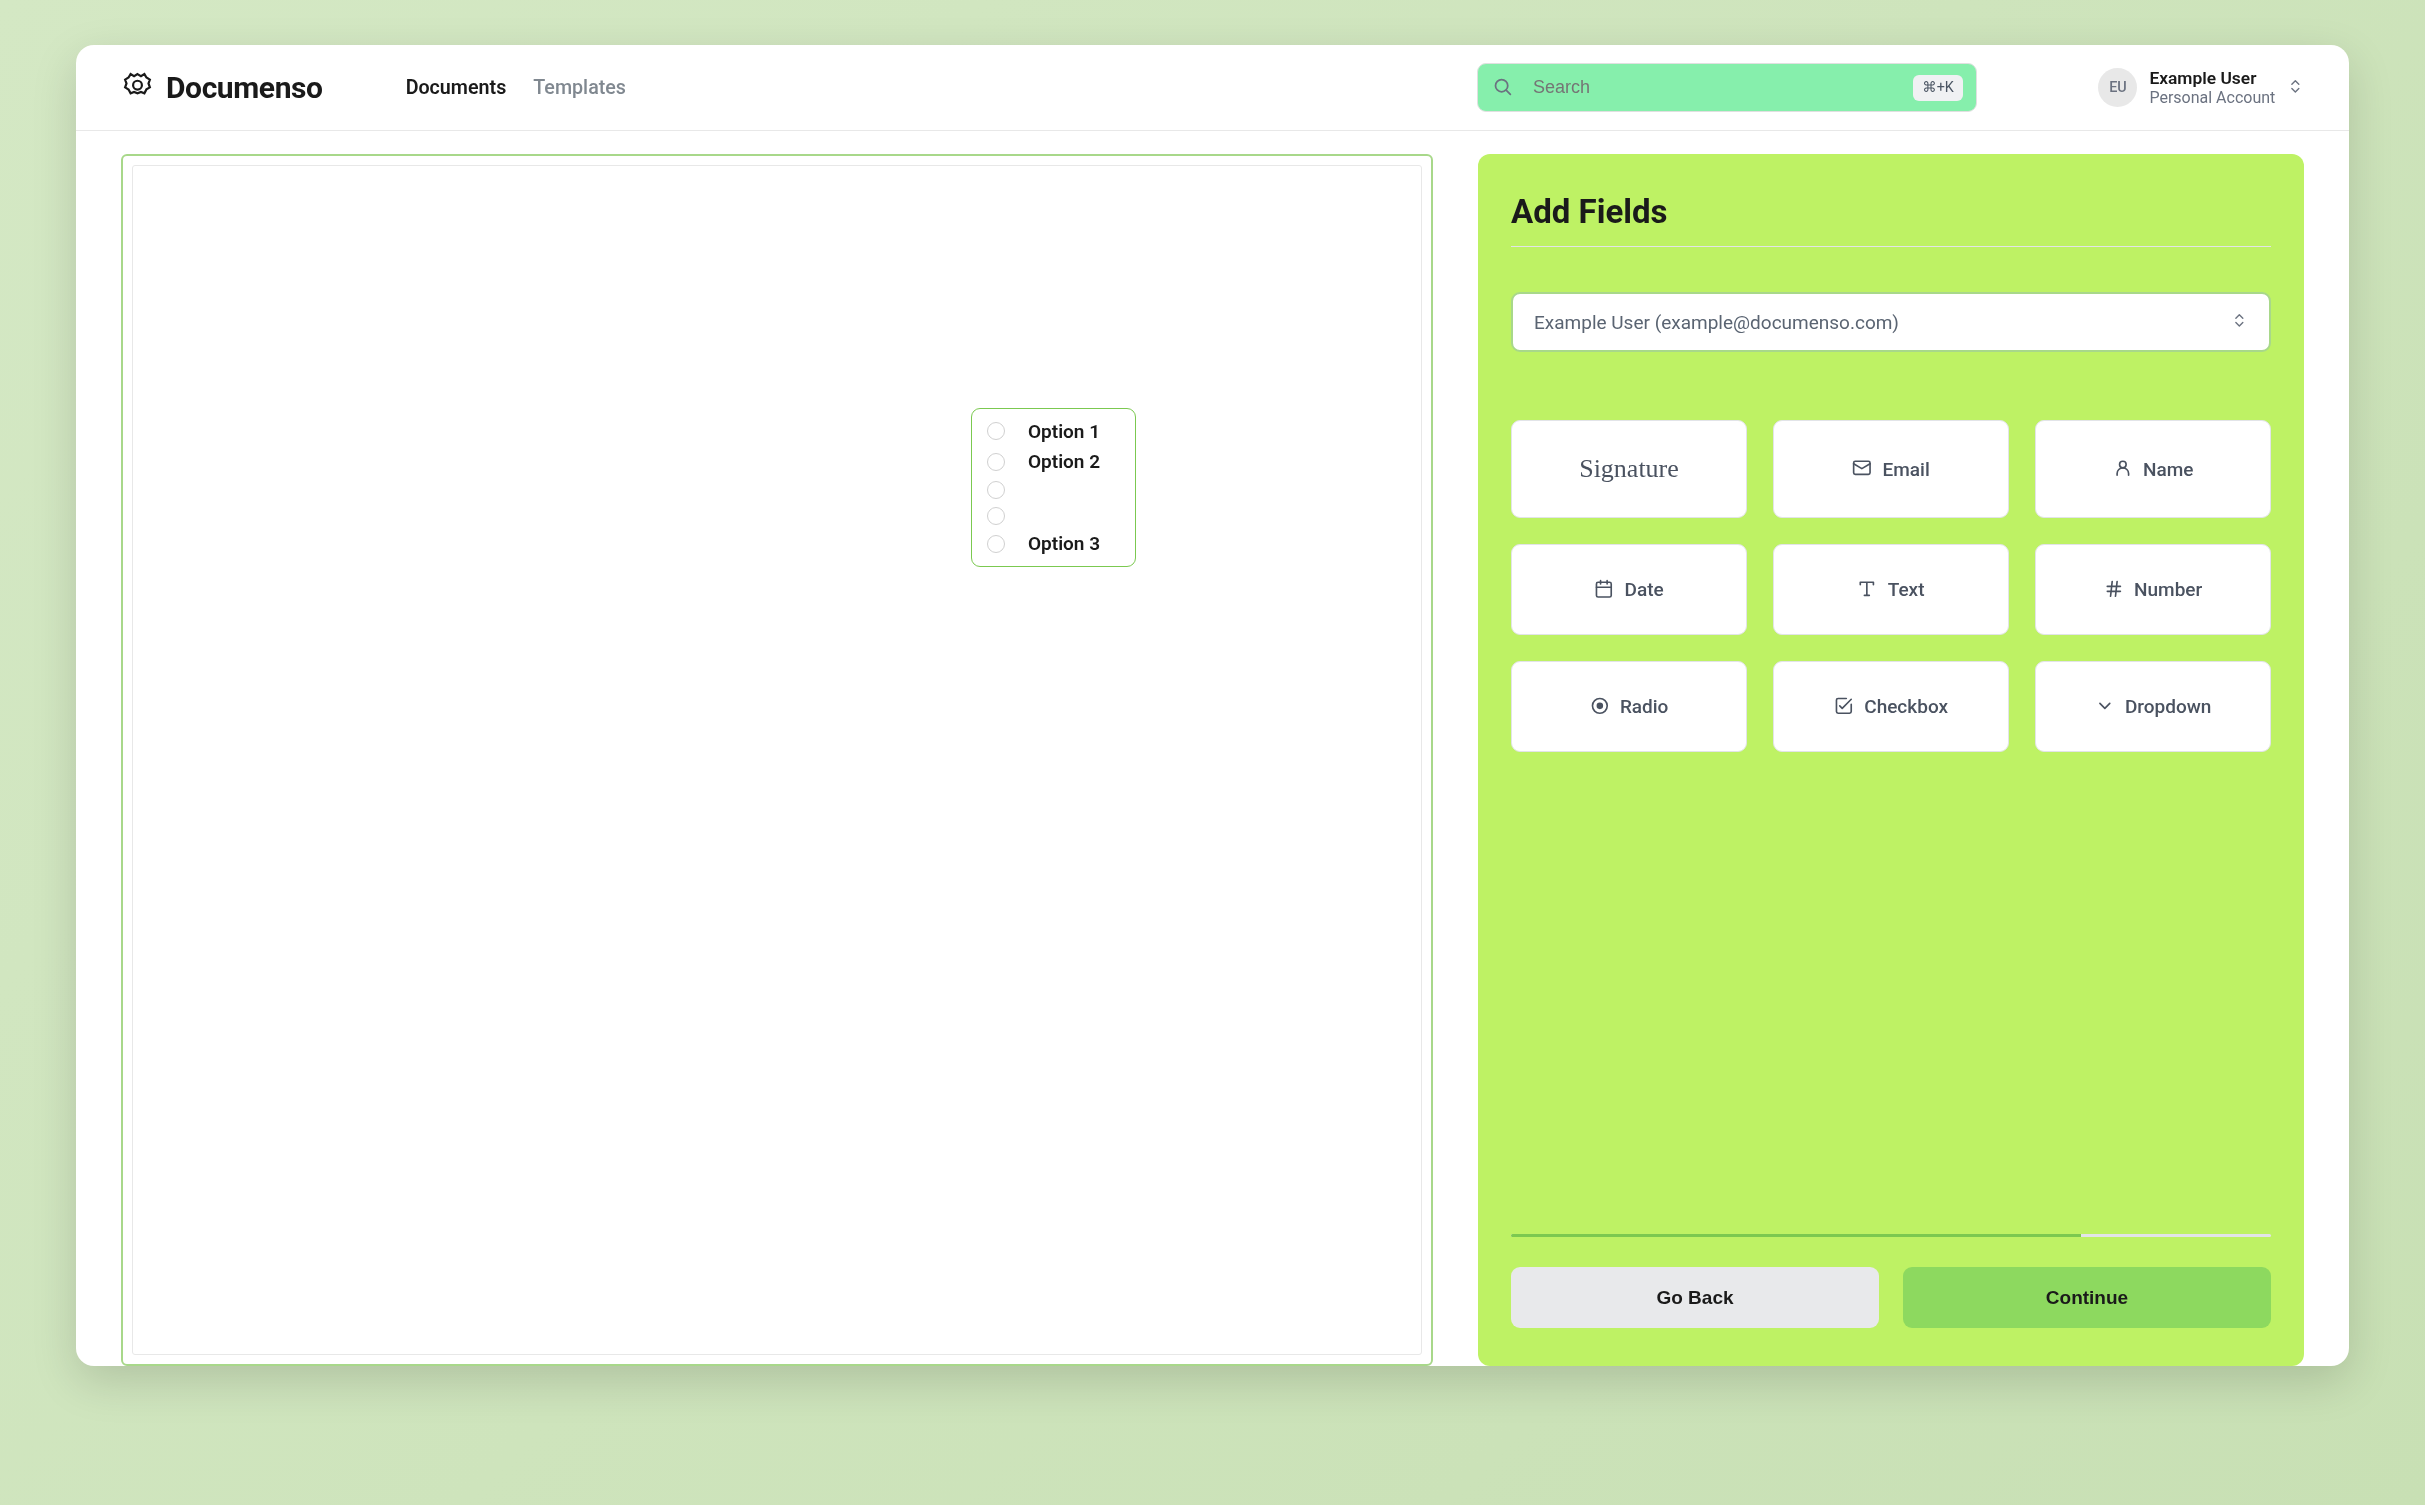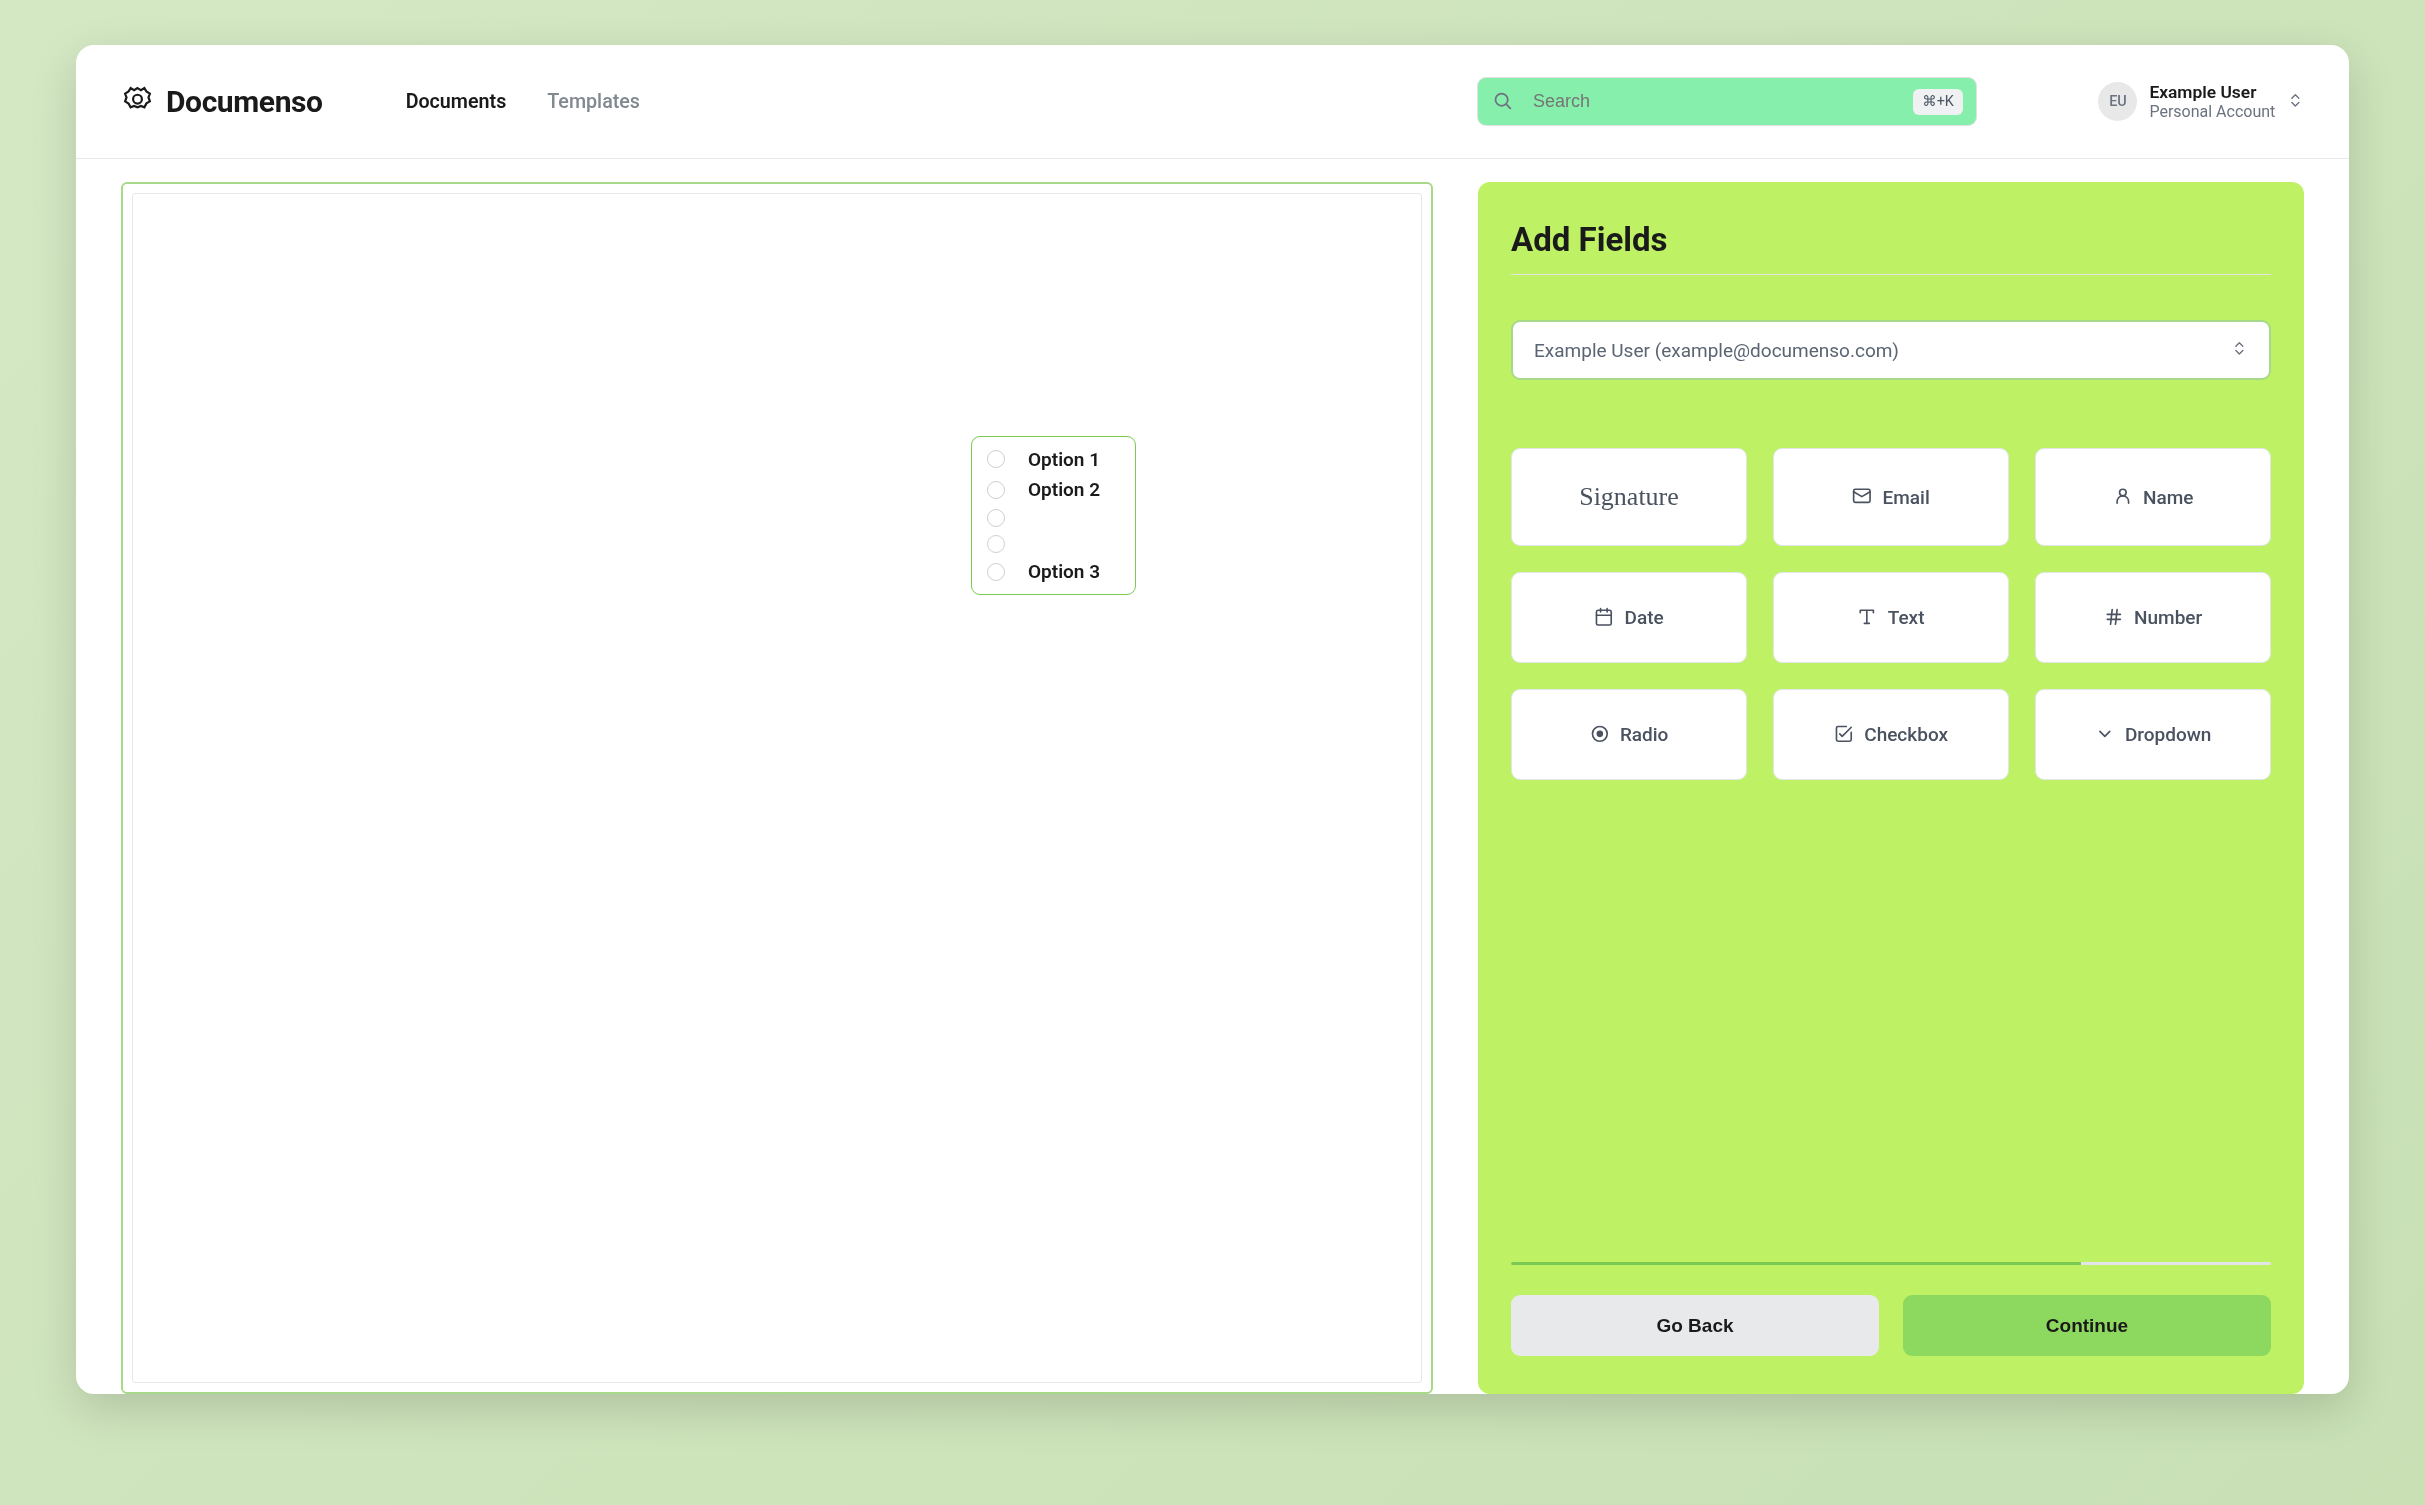--- a/index.html
+++ b/index.html
@@ -16,39 +16,39 @@
   background: #fff;
   border-radius: 18px;
   width: 100%;
   max-width: 2273px;
   box-shadow: 0 15px 45px rgba(0,0,0,0.15);
   overflow: hidden;
 }
 .header {
   display: flex;
   align-items: center;
-  padding: 32px 45px;
+  padding: 18px 45px;
   border-bottom: 0.8px solid #e8e8e8;
   gap: 30px;
 }
 .logo-area {
   display: flex;
   align-items: center;
   gap: 12px;
 }
 .logo-icon svg { width: 33px; height: 33px; }
 .logo-text {
   font-size: 30px;
   font-weight: 700;
   color: #1a1a1a;
   letter-spacing: -0.4px;
 }
 .nav {
   display: flex;
-  gap: 41px;
+  gap: 27px;
   margin-left: 53px;
 }
 .nav-item {
   font-size: 19.7px;
   font-weight: 600;
   color: #1a1a1a;
   cursor: pointer;
 }
 .nav-item.inactive {
   color: #808890;

